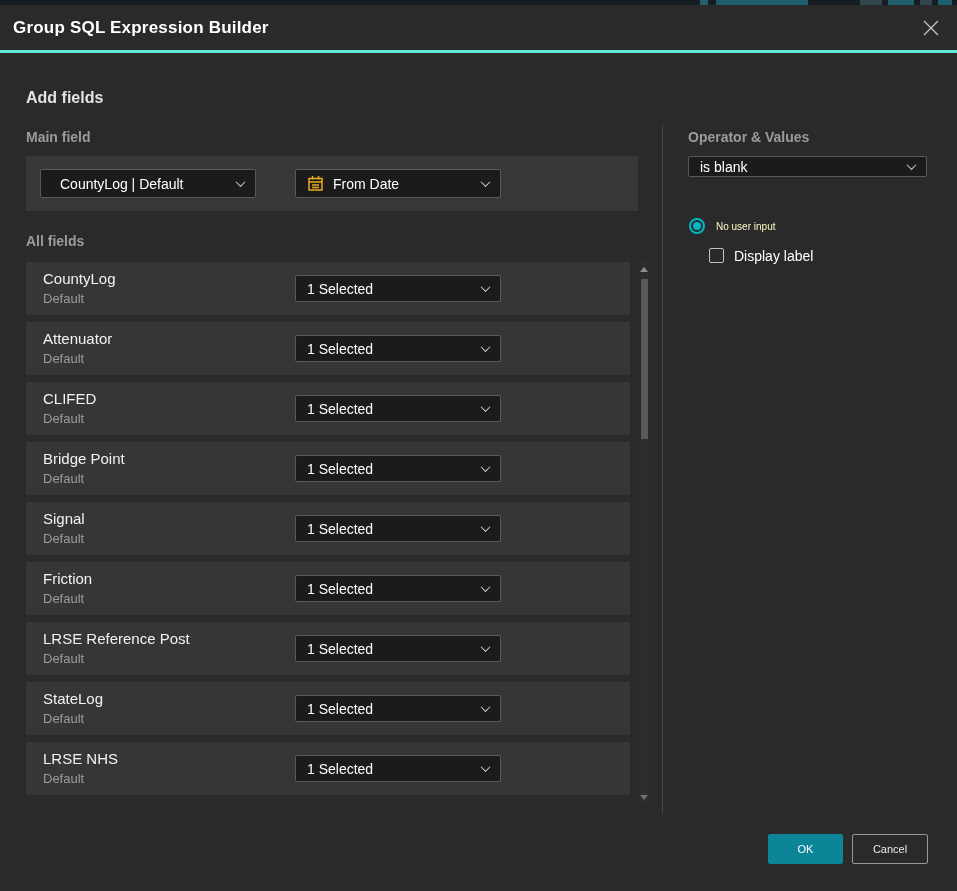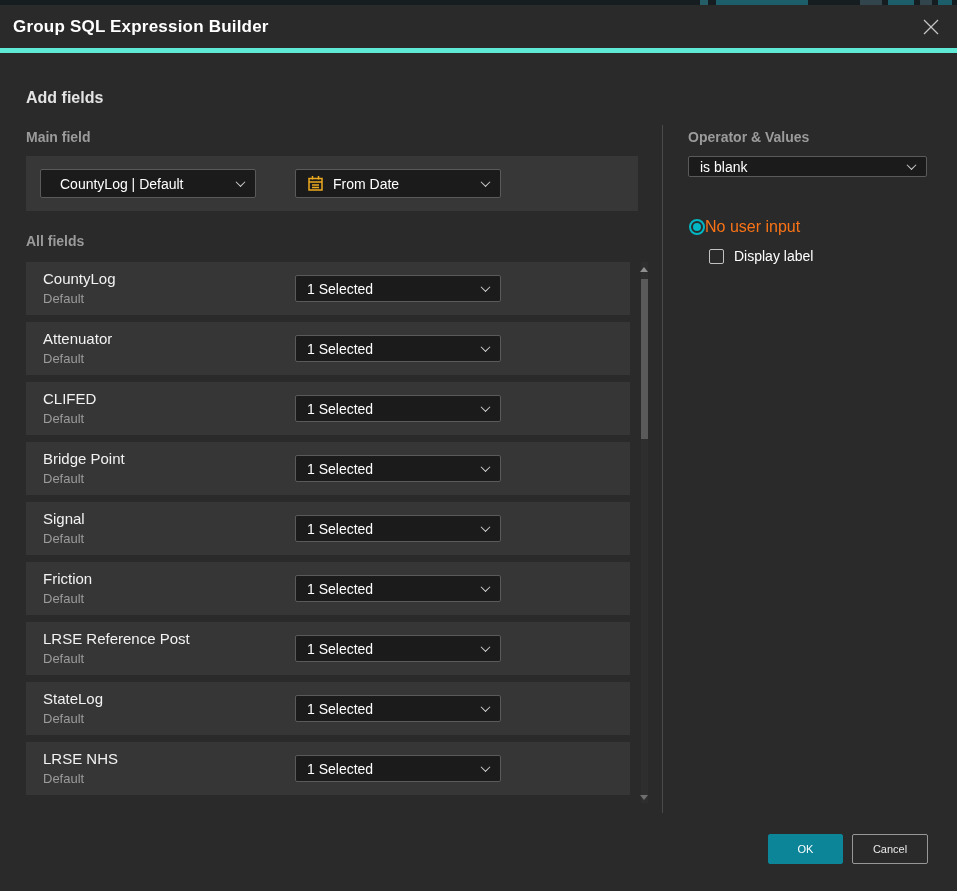--- a/index.html
+++ b/index.html
@@ -11,21 +11,21 @@
     -webkit-font-smoothing:antialiased;
   }
   
   .top-strip { position:absolute; top:0; left:0; width:957px; height:5px; background:#161d21; }
   .top-strip .frag { position:absolute; top:0; height:5px; }
 
   .dialog { position:absolute; top:5px; left:0; width:957px; height:886px; background:#2a2a2a; }
 
   .title-bar {
     position:absolute; top:0; left:0; width:957px; height:48px;
-    border-bottom:5px solid #5eead4;
+    border-bottom:3px solid #5eead4;
     display:flex; align-items:center; justify-content:space-between;
     padding:0 16px 0 13px;
   }
   .title { font-size:17px; font-weight:bold; color:#ffffff; letter-spacing:0.2px; }
   .close-btn { width:20px; height:20px; display:flex; align-items:center; justify-content:center; cursor:pointer; }
 
   .heading { position:absolute; left:26px; font-size:16px; font-weight:bold; color:#e3e3e3; }
   .sub-label { position:absolute; left:26px; font-size:14px; font-weight:bold; color:#9b9b9b; }
 
   .main-panel { position:absolute; left:26px; top:151px; width:612px; height:55px; background:#373737; }
@@ -57,23 +57,23 @@
     border-left:4.5px solid transparent; border-right:4.5px solid transparent; border-top:5px solid #6f6f6f; }
 
   .v-divider { position:absolute; left:662px; top:120px; width:1px; height:688px; background:#4a4a4a; }
 
   .op-dd { left:688px; top:151px; width:239px; height:21px; }
 
   .radio-row { position:absolute; left:689px; top:213px; display:flex; align-items:center; cursor:pointer; }
   .radio-outer { width:16px; height:16px; border-radius:50%; border:2px solid #00b7c3;
     display:flex; align-items:center; justify-content:center; background:#2a2a2a; }
   .radio-inner { width:8px; height:8px; border-radius:50%; background:#00b7c3; }
-  .radio-label { font-size:16px; color:#f97316; }
-
-  .check-row { position:absolute; left:709px; top:243px; display:flex; align-items:flex-end; cursor:pointer; }
+  .radio-label { margin-left:11px; font-size:10px; color:#fef9c3; }
+
+  .check-row { position:absolute; left:709px; top:243px; display:flex; align-items:flex-start; cursor:pointer; }
   .checkbox { width:15px; height:15px; border:1px solid #c2c2c2; border-radius:2px; background:transparent; }
   .check-label { margin-left:10px; font-size:14px; color:#ffffff; }
 
   .footer-btn {
     position:absolute; top:829px; height:30px; border-radius:2px;
     display:flex; align-items:center; justify-content:center;
     font-size:11px; cursor:pointer;
   }
   .btn-ok { left:768px; width:75px; background:#0c8598; color:#ffffff; border:1px solid #0c8598; }
   .btn-cancel { left:852px; width:76px; background:transparent; color:#e8e8e8; border:1px solid #979797; }

